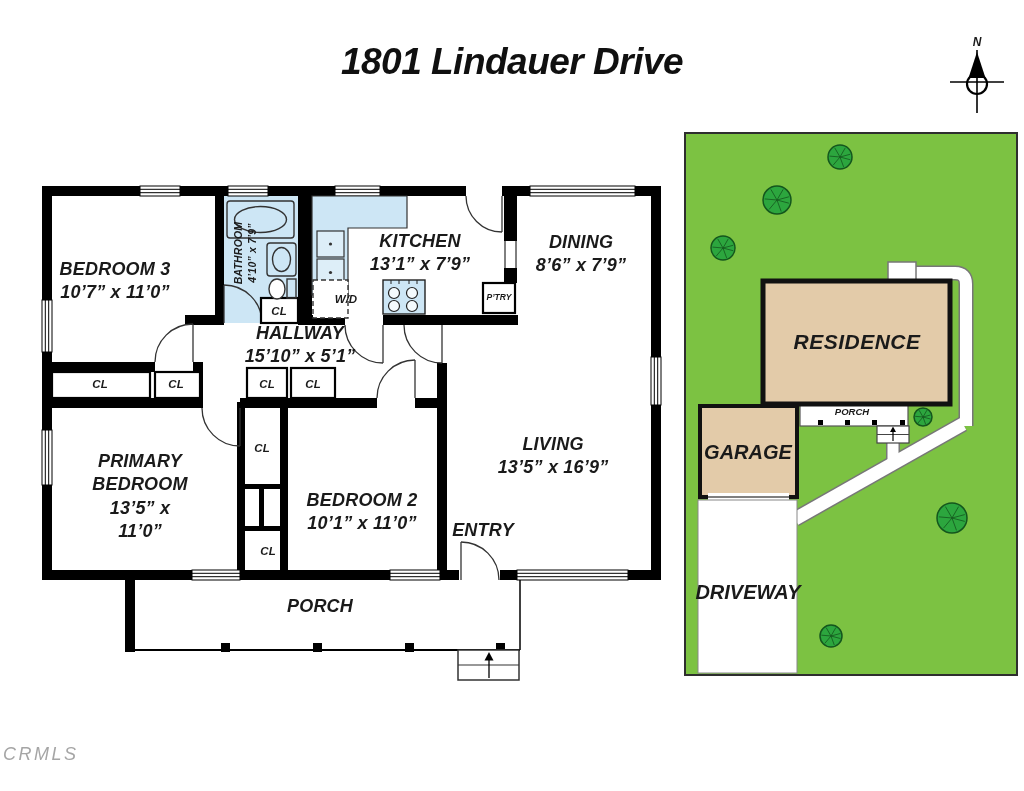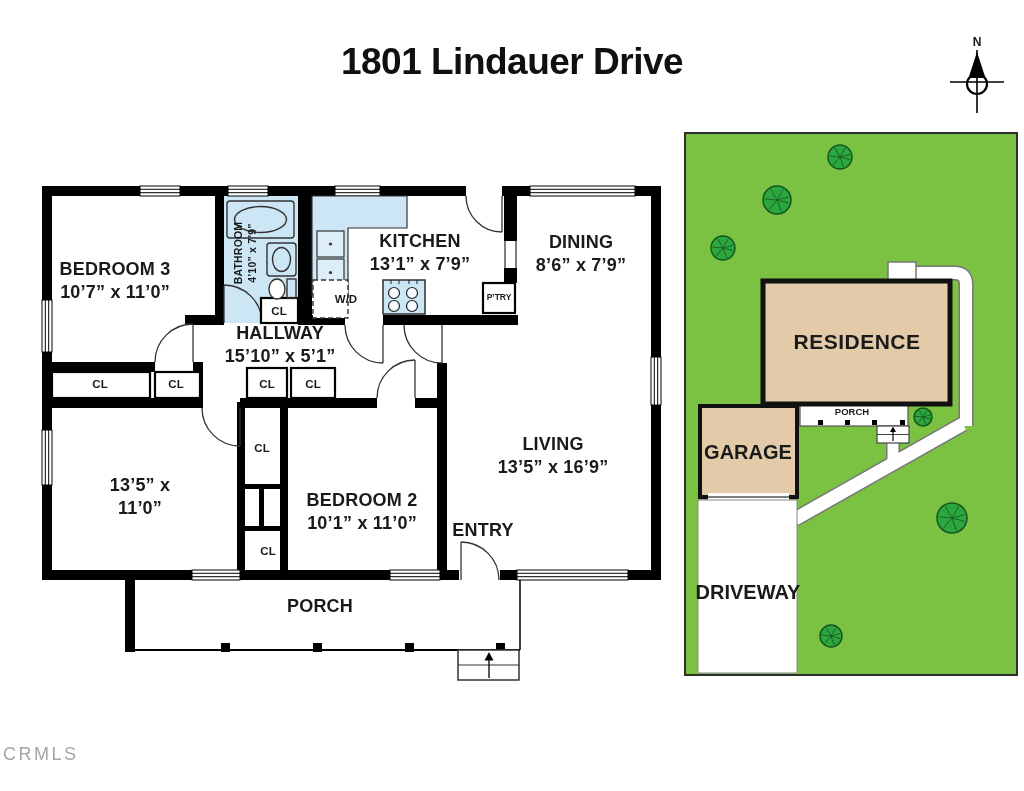--- a/index.html
+++ b/index.html
@@ -1,17 +1,17 @@
 <!DOCTYPE html>
 <html><head>
 <meta charset="utf-8">
 <style>
   html,body{margin:0;padding:0;background:#fff;}
   .stage{position:relative;width:1024px;height:760px;background:#fff;overflow:hidden;
-         font-family:"Liberation Sans", sans-serif;}
+         font-family:"Liberation Sans", sans-serif;font-style:italic;}
   .plan-svg{position:absolute;left:0;top:0;}
   .lbl{position:absolute;transform:translate(-50%,-50%);text-align:center;line-height:1.3;
        font-weight:700;color:#1a1a1a;white-space:nowrap;}
   .rname,.rdims{display:block;font-size:18px;letter-spacing:.2px;}
   .narrow{white-space:normal;width:100px;}
   .rot{transform:translate(-50%,-50%) rotate(-90deg);}
   .rot .rname,.rot .rdims{font-size:10.5px;}
   .cl{font-size:11.5px;}
   .wd{font-size:11.5px;margin-left:15px;}
   .tiny{font-size:8.5px;text-align:center;}
@@ -321,25 +321,26 @@
   <span class="rdims">4’10” x 7’9”</span>
 </div>
 <div class="lbl" style="left:420px;top:253px">
   <span class="rname">KITCHEN</span>
   <span class="rdims">13’1” x 7’9”</span>
 </div>
 <div class="lbl" style="left:581px;top:254px">
   <span class="rname">DINING</span>
   <span class="rdims">8’6” x 7’9”</span>
 </div>
-<div class="lbl" style="left:280px;top:345px">
+<div class="lbl" style="left:300px;top:345px">
   <span class="rname">HALLWAY</span>
   <span class="rdims">15’10” x 5’1”</span>
 </div>
 <div class="lbl narrow" style="left:140px;top:497px">
+  <span class="rname">PRIMARY BEDROOM</span>
   <span class="rdims">13’5” x 11’0”</span>
 </div>
 <div class="lbl" style="left:362px;top:512px">
   <span class="rname">BEDROOM 2</span>
   <span class="rdims">10’1” x 11’0”</span>
 </div>
 <div class="lbl" style="left:553px;top:456px">
   <span class="rname">LIVING</span>
   <span class="rdims">13’5” x 16’9”</span>
 </div>

